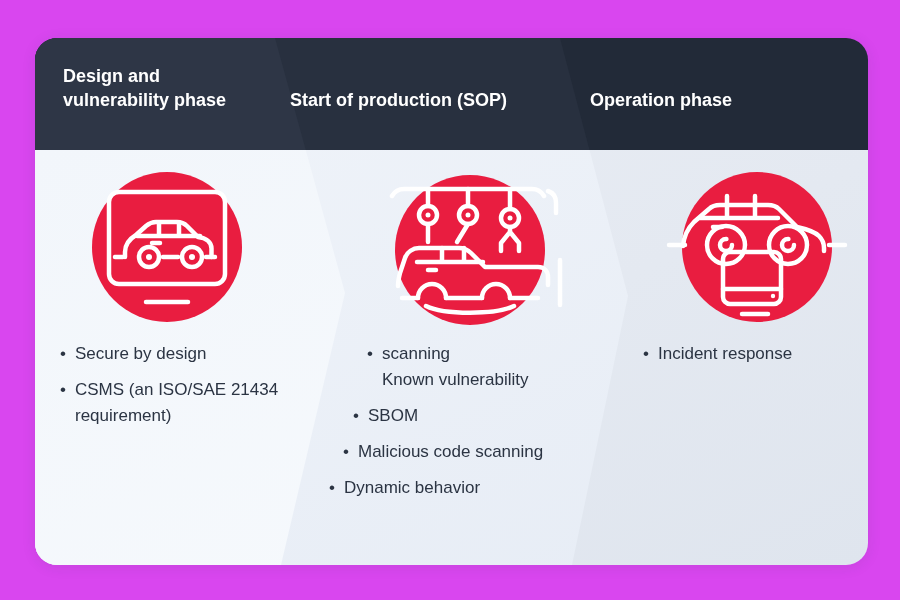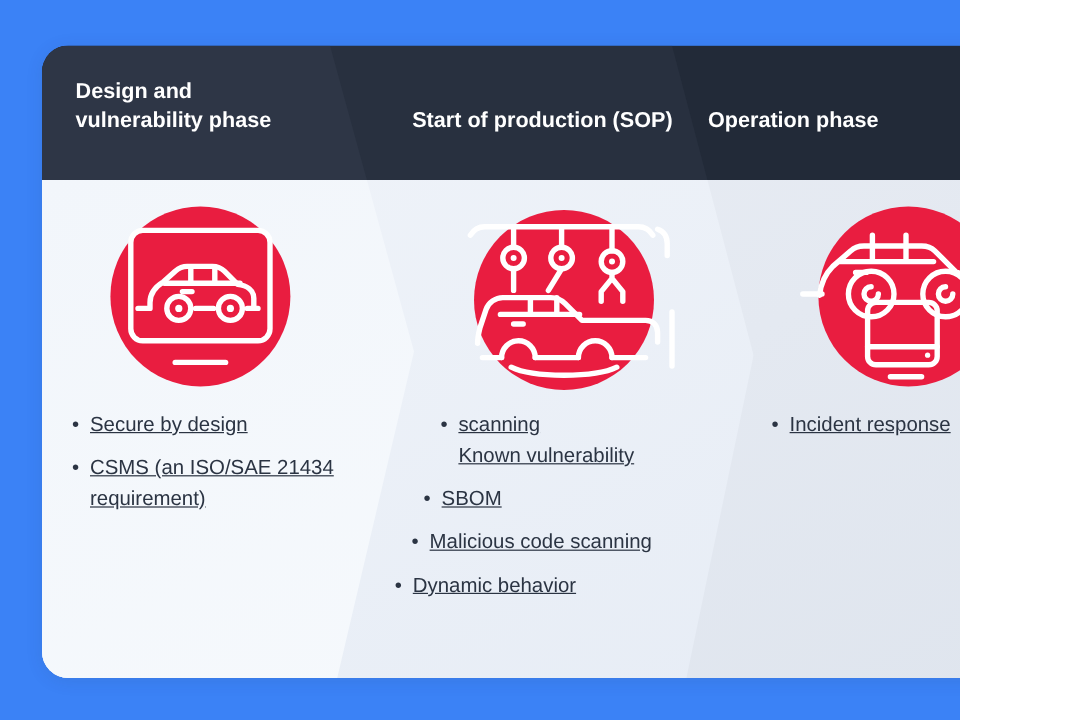--- a/index.html
+++ b/index.html
@@ -1,17 +1,17 @@
 <!DOCTYPE html>
 <html><head>
 <meta charset="utf-8">
 <style>
   html,body{margin:0;padding:0;width:900px;height:600px;background:#ffffff;
     font-family:"Liberation Sans",sans-serif;-webkit-font-smoothing:antialiased;}
-  .stage{position:relative;width:800px;height:600px;background:#3b82f6;overflow:hidden;}
+  .stage{position:relative;width:900px;height:600px;background:#d946ef;overflow:hidden;}
 
   .card{position:absolute;left:35px;top:38px;width:833px;height:527px;
     border-radius:22px;overflow:hidden;box-shadow:0 2px 14px rgba(44,56,82,.10);}
 
   .layer{position:absolute;inset:0;}
   .layer .hdr{position:absolute;left:0;top:0;right:0;height:112px;}
   .layer .bod{position:absolute;left:0;top:112px;right:0;bottom:0;}
 
   .l3 .hdr{background:#222a38;}
   .l3 .bod{background:linear-gradient(155deg,#e9edf4 0%,#dfe5ee 100%);}
@@ -19,35 +19,35 @@
   .l2{clip-path:polygon(0 0,525px 0,593px 258px,537px 527px,0 527px);}
   .l2 .hdr{background:#28303f;}
   .l2 .bod{background:linear-gradient(155deg,#eff3f9 0%,#e6ecf5 100%);}
 
   .l1{clip-path:polygon(0 0,240px 0,310px 255px,246px 527px,0 527px);}
   .l1 .hdr{background:#2e3646;}
   .l1 .bod{background:linear-gradient(155deg,#f2f6fb 0%,#f7fafd 100%);}
 
   .htitle{position:absolute;color:#ffffff;font-weight:700;font-size:18px;line-height:24px;}
   .htitle.t1{left:28px;top:26px;width:240px;text-align:left;}
-  .htitle.t2{left:267px;top:50px;width:300px;text-align:center;}
+  .htitle.t2{left:255px;top:50px;width:300px;}
   .htitle.t3{left:555px;top:50px;width:270px;}
 
   .icon{position:absolute;width:200px;height:170px;}
   .icon.i1{left:32px;top:124px;}
   .icon.i2{left:335px;top:127px;}
   .icon.i3{left:622px;top:124px;}
   .icon path,.icon rect,.icon line,.icon circle.ring{fill:none;stroke:#ffffff;
     stroke-width:4.5;stroke-linecap:round;stroke-linejoin:round;}
 
   .list{position:absolute;top:303px;margin:0;padding:0;list-style:none;
     color:#2b3443;font-size:17px;line-height:26px;}
   .list li{display:flex;margin:0 0 10px 0;}
   .blt{width:15px;flex:none;}
-  .txt .line{display:block;text-decoration:underline;}
+  .txt .line{display:block;}
   .list.c1{left:25px;width:260px;}
   .list.c2{left:292px;width:260px;}
   .list.c3{left:608px;width:230px;}
   .list.c2 li:nth-child(1){margin-left:40px;}
   .list.c2 li:nth-child(2){margin-left:26px;}
   .list.c2 li:nth-child(3){margin-left:16px;}
   .list.c2 li:nth-child(4){margin-left:2px;}
 </style>
 </head>
 <body>

